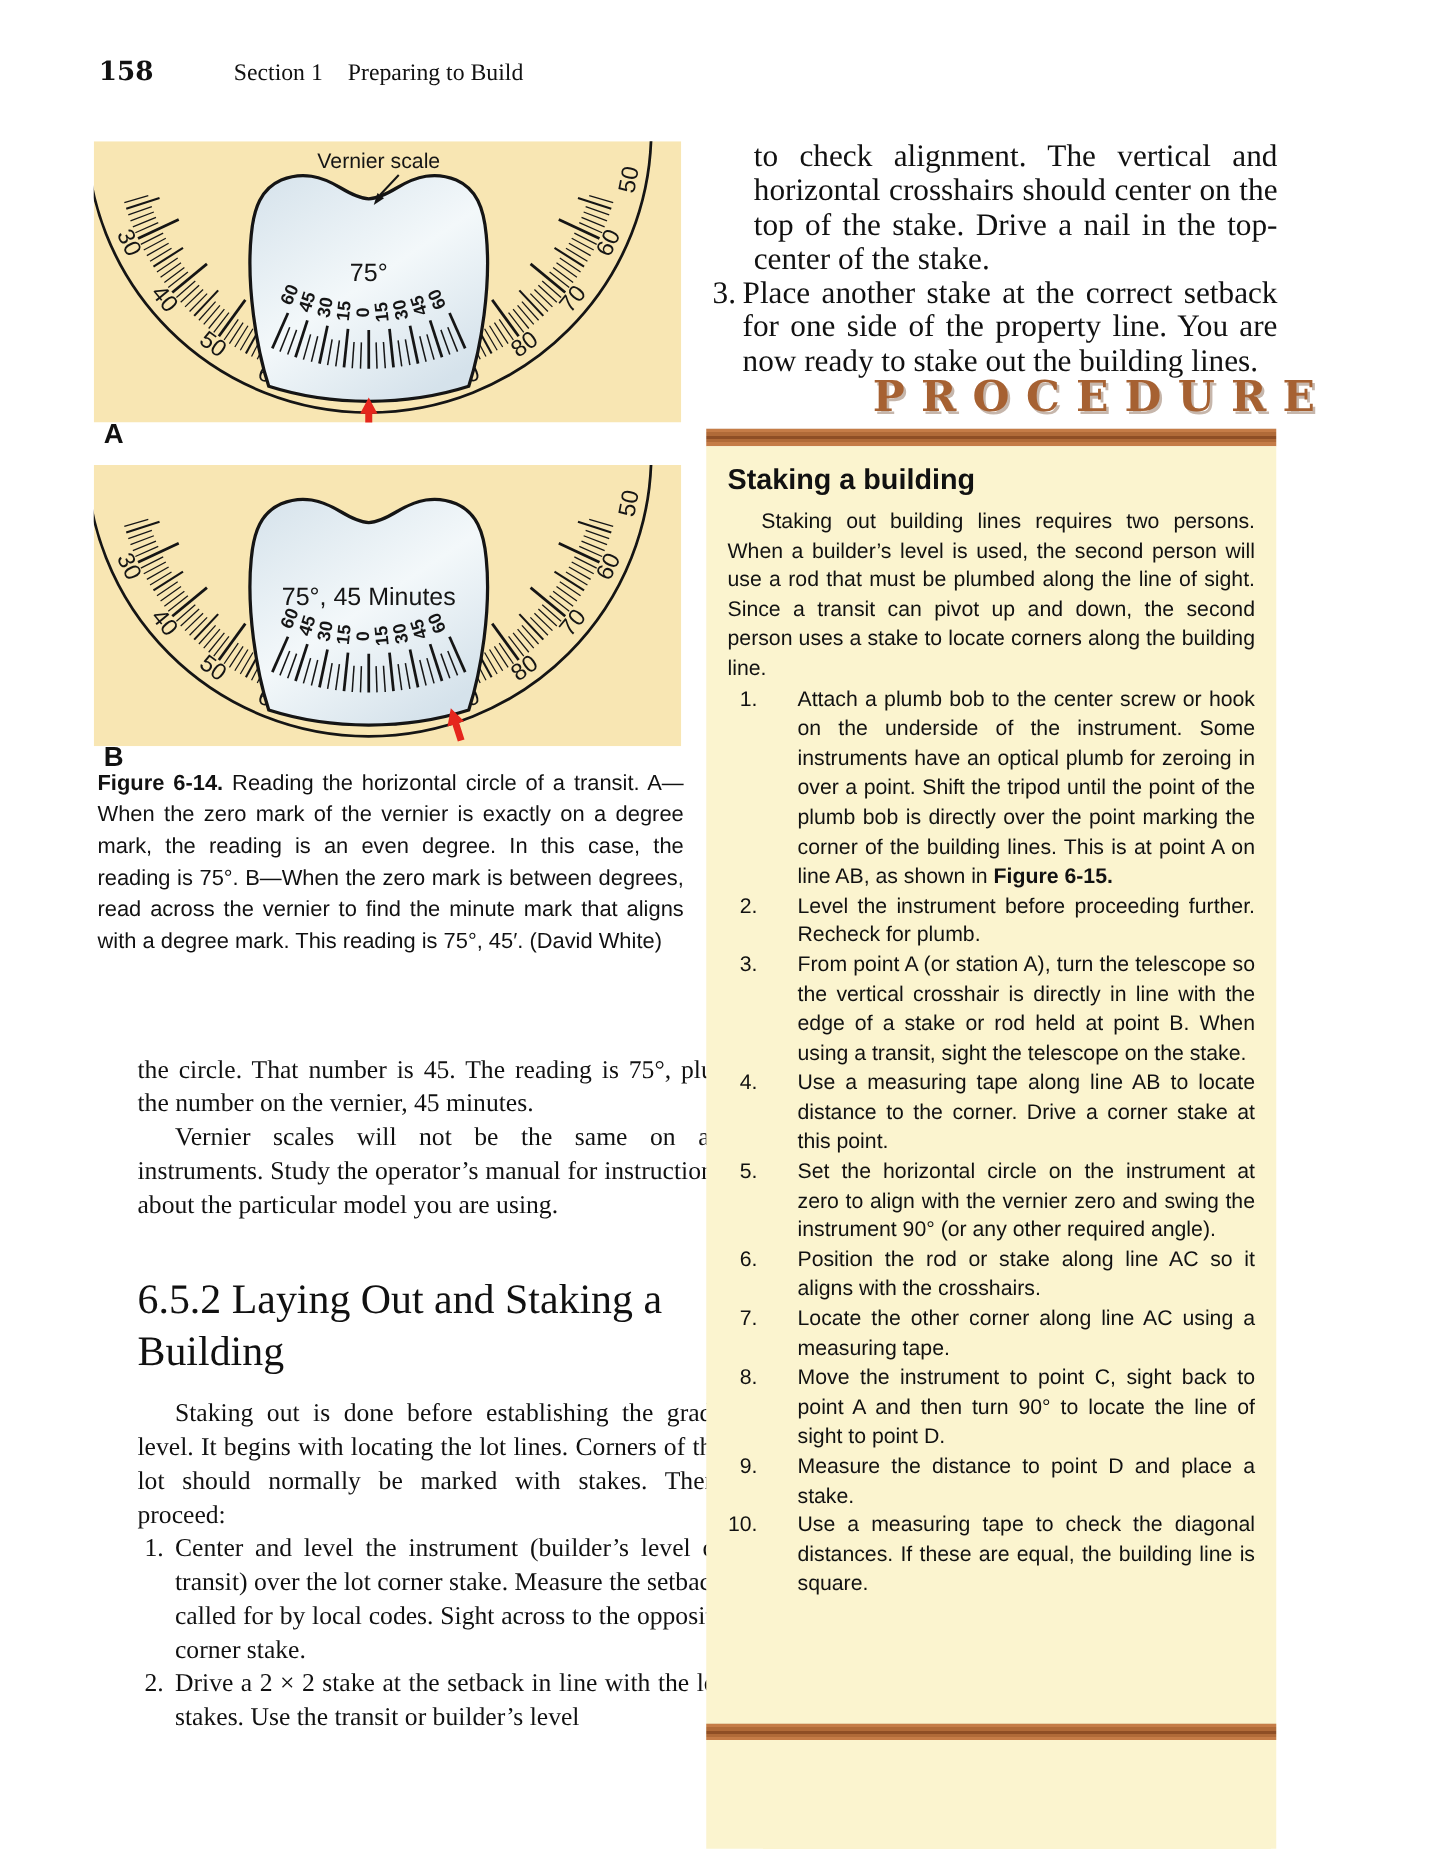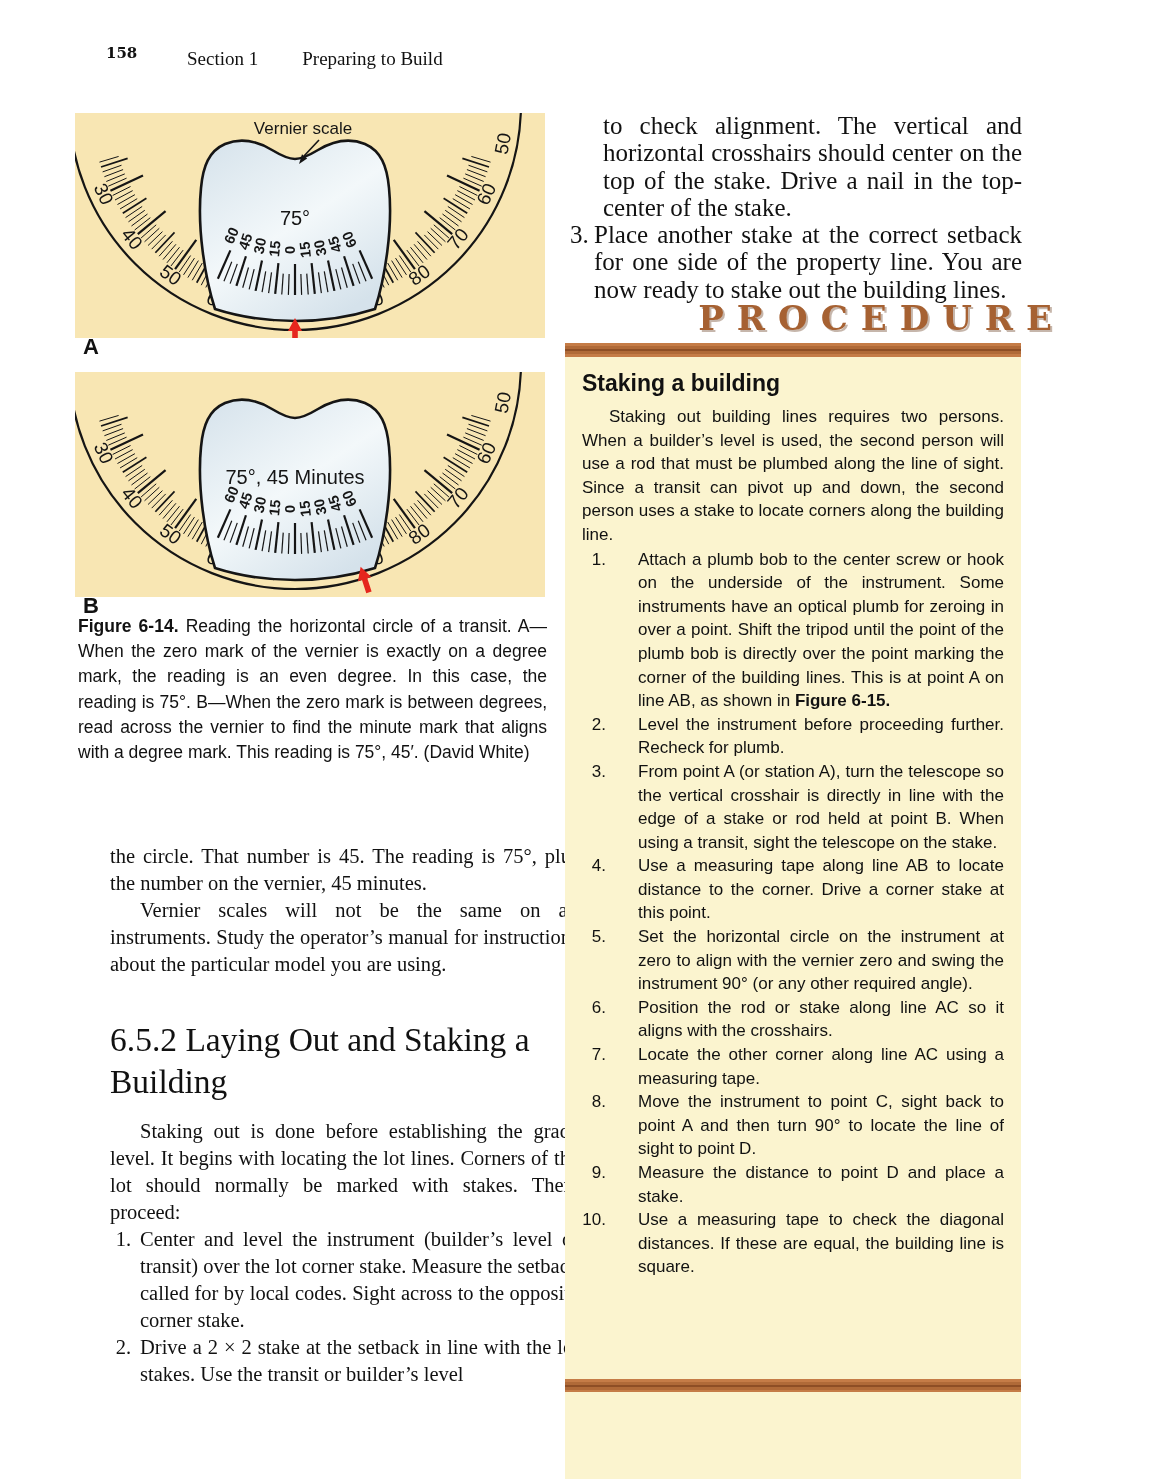--- a/index.html
+++ b/index.html
@@ -5,23 +5,23 @@
   * { margin:0; padding:0; box-sizing:border-box; }
   html,body { background:#ffffff; }
   body {
     position:relative; width:1156px; height:1479px;
     font-family:"Liberation Serif", serif; color:#111;
     overflow:hidden;
   }
   .abs { position:absolute; }
 
   
-  .page-number { left:79px; top:44px; font-family:"DejaVu Serif", serif; font-weight:bold; font-size:15px;margin-left:27px; }
+  .page-number { left:79px; top:44px; font-family:"DejaVu Serif", serif; font-weight:bold; font-size:21px; }
   .running-head { left:187px; top:48px; font-size:19px; }
-  .running-head .chapter { margin-left:44px; }
+  .running-head .chapter { margin-left:20px; }
 
   
   .figpanel { left:75px; width:470px; height:225px; }
   .figpanel svg { display:block; width:470px; height:225px; }
   .figlabel { left:83px; font-family:"Liberation Sans", sans-serif; font-weight:bold; font-size:22px; }
 
   
   .caption {
     left:78px; top:614px; width:469px;
     font-family:"Liberation Sans", sans-serif; font-size:17.5px; line-height:25.2px;

